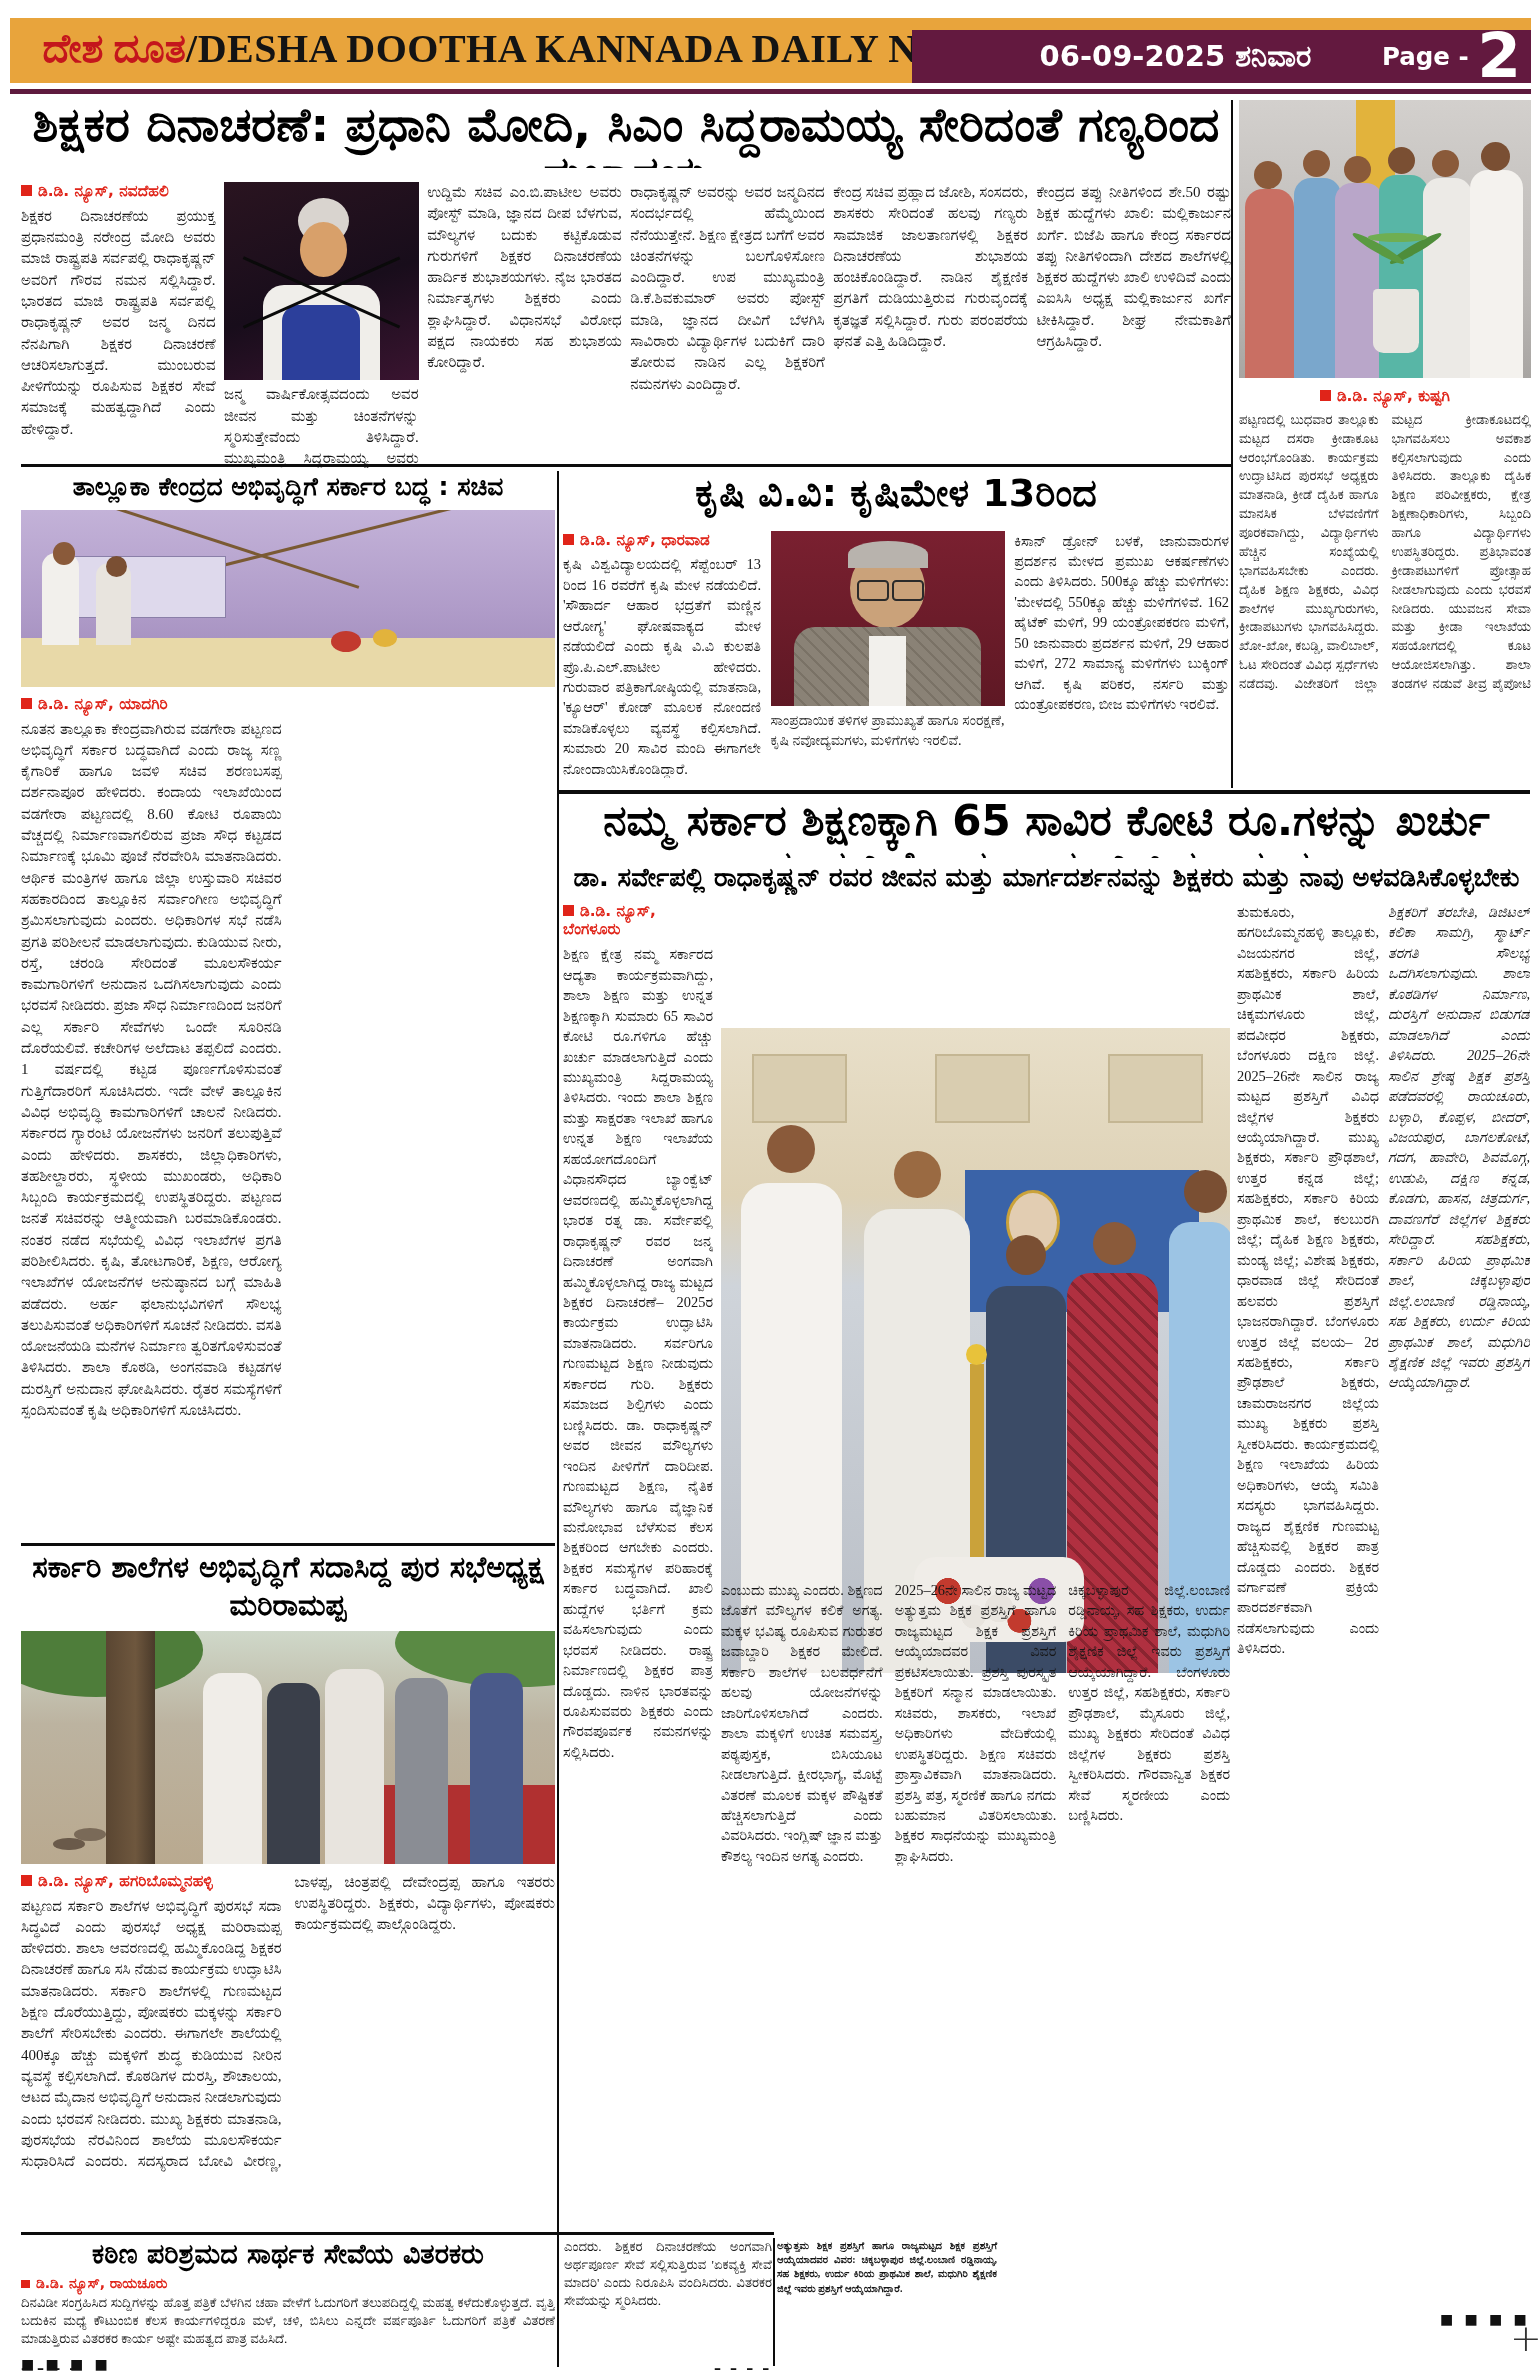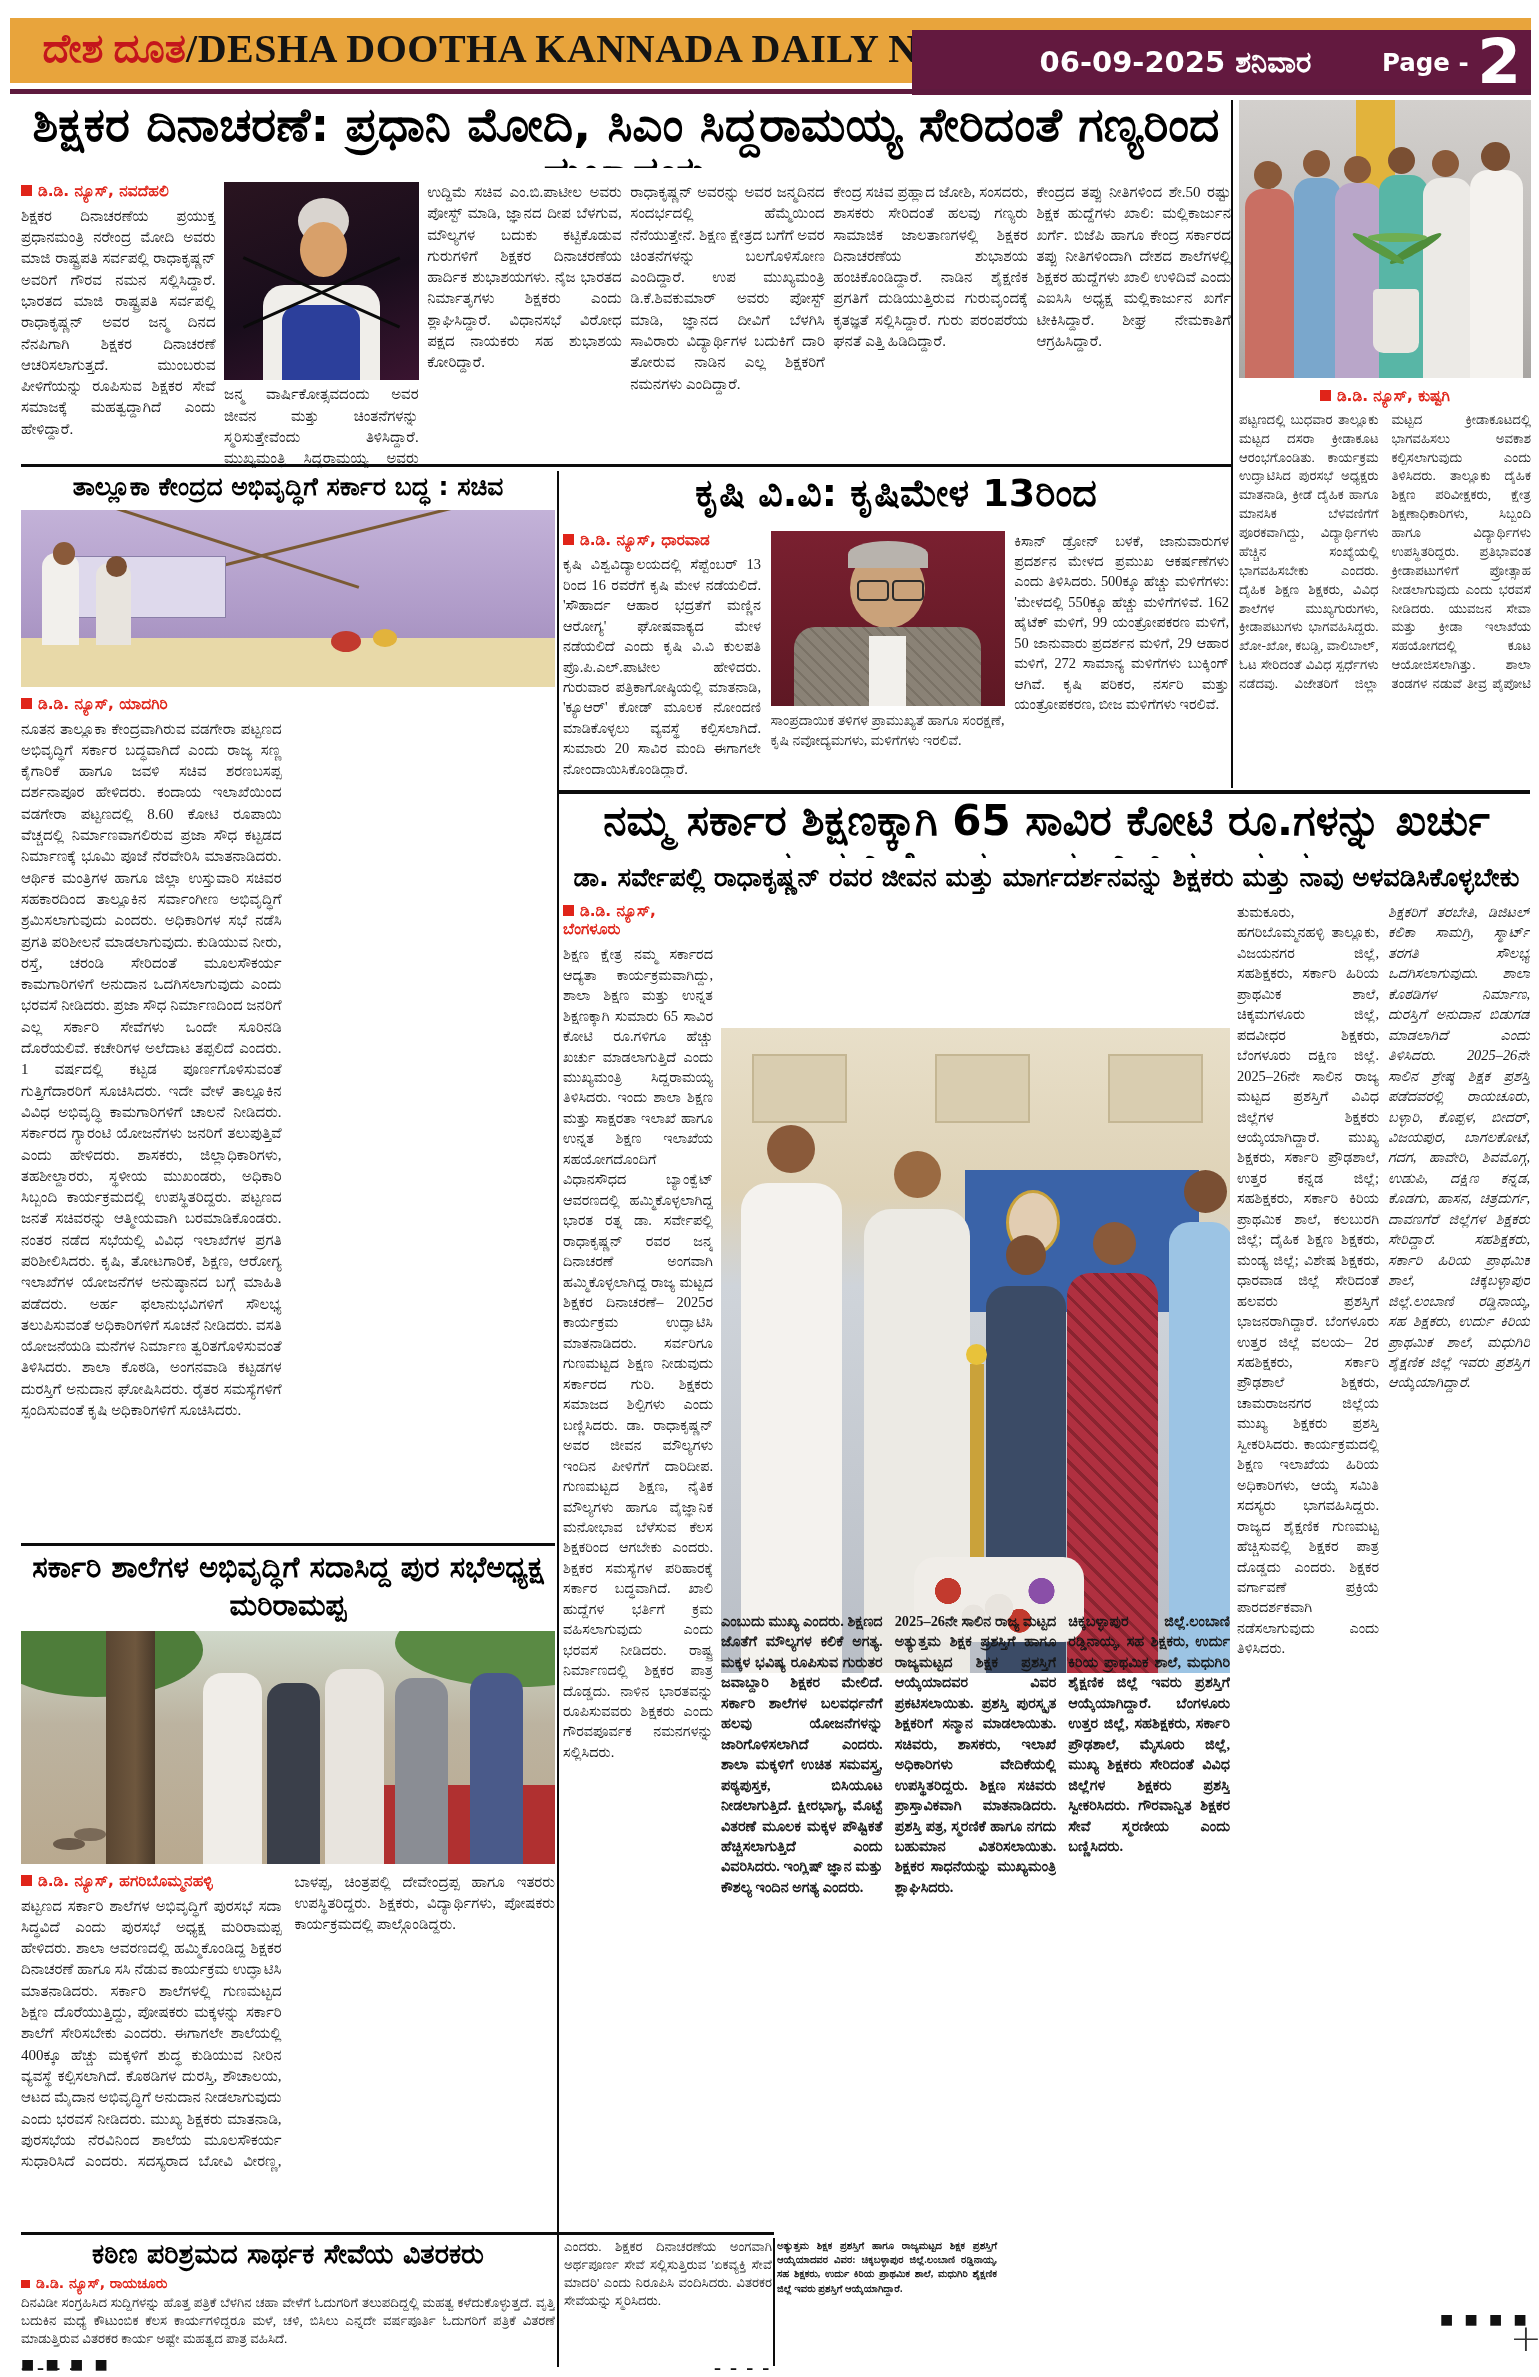--- a/index.html
+++ b/index.html
@@ -27,21 +27,21 @@
 </style>
 </head>
 <body>
 
 <div class="page">
 
   <div class="abs band" style="left:9.6px;top:18px;width:1521px;height:65px;">
     <div class="abs" style="left:33px;top:9.6px;font-size:40px;line-height:1;white-space:nowrap;">
       <span class="masthead-kn">ದೇಶ ದೂತ</span><span class="masthead-en">/</span><span class="masthead-en">DESHA DOOTHA KANNADA DAILY NWES</span>
     </div>
-    <div class="abs datebox" style="left:902px;top:11.7px;width:619px;height:65px;">
+    <div class="abs datebox" style="left:902px;top:11.7px;width:619px;height:53px;">
       <span style="margin-left:128px;font-size:29px;font-weight:bold;">06-09-2025 ಶನಿವಾರ</span>
       <span style="margin-left:auto;font-size:24.5px;font-weight:bold;">Page -</span>
       <span style="font-size:63px;font-weight:bold;line-height:0.8;margin:0 9.6px 0 8.5px;">2</span>
     </div>
   </div>
   <div class="abs rule-maroon" style="left:9.6px;top:89px;width:1521px;height:4.8px;"></div>
 
   <div class="abs" style="left:21px;top:100px;width:1210px;">
     <div class="headline" style="font-size:47px;line-height:1.05;height:68px;">ಶಿಕ್ಷಕರ ದಿನಾಚರಣೆ: ಪ್ರಧಾನಿ ಮೋದಿ, ಸಿಎಂ ಸಿದ್ದರಾಮಯ್ಯ ಸೇರಿದಂತೆ ಗಣ್ಯರಿಂದ ಶುಭಾಶಯ</div>
     <div class="flexrow" style="margin-top:14px;gap:8.5px;height:291px;">
@@ -171,21 +171,21 @@
       <div class="abs" style="left:52%;top:40%;width:80px;height:60%;background:#3b4b66;border-radius:21px 21px 0 0;"></div>
       <div class="abs circle" style="left:56%;top:32%;width:40px;height:40px;background:#7a4f33;"></div>
       <div class="abs" style="left:68%;top:38%;width:91px;height:62%;background:repeating-linear-gradient(45deg,#b03040 0 8.5px,#8a2430 8.5px 11.7px);border-radius:23.4px 23.4px 0 0;"></div>
       <div class="abs circle" style="left:73%;top:30%;width:43px;height:43px;background:#8a5a3a;"></div>
       <div class="abs" style="left:88%;top:30%;width:64px;height:70%;background:#9cc4e4;border-radius:21px 21px 0 0;"></div>
       <div class="abs circle" style="left:91%;top:22%;width:43px;height:43px;background:#7a4f33;"></div>
       <div class="abs" style="left:49%;top:52%;width:14px;height:38%;background:#caa23a;"></div>
       <div class="abs circle" style="left:48.2%;top:49%;width:21px;height:21px;background:#e8c23a;"></div>
       <div class="abs" style="left:38%;top:82%;width:170px;height:85px;background:radial-gradient(circle at 20% 40%,#c23a2e 0 12.8px,transparent 13.3px),radial-gradient(circle at 50% 60%,#e8e4de 0 14px,transparent 14.4px),radial-gradient(circle at 75% 40%,#8a4fa8 0 12.8px,transparent 13.3px),radial-gradient(circle at 35% 70%,#e8e4de 0 11.7px,transparent 12.2px),radial-gradient(circle at 62% 75%,#c23a2e 0 11.7px,transparent 12.2px),#f0ede8;border-radius:21px;"></div>
     </div>
-    <div class="abs flexrow" style="left:158px;top:813px;width:509px;height:653px;gap:12px;font-weight:bold;">
+    <div class="abs flexrow" style="left:158px;top:782px;width:509px;height:653px;gap:12px;">
       <div style="flex:1;overflow:hidden;">
           <div class="kn-body" style="height:653px;font-size:14.4px;">ಎಂಬುದು ಮುಖ್ಯ ಎಂದರು. ಶಿಕ್ಷಣದ ಜೊತೆಗೆ ಮೌಲ್ಯಗಳ ಕಲಿಕೆ ಅಗತ್ಯ. ಮಕ್ಕಳ ಭವಿಷ್ಯ ರೂಪಿಸುವ ಗುರುತರ ಜವಾಬ್ದಾರಿ ಶಿಕ್ಷಕರ ಮೇಲಿದೆ. ಸರ್ಕಾರಿ ಶಾಲೆಗಳ ಬಲವರ್ಧನೆಗೆ ಹಲವು ಯೋಜನೆಗಳನ್ನು ಜಾರಿಗೊಳಿಸಲಾಗಿದೆ ಎಂದರು. ಶಾಲಾ ಮಕ್ಕಳಿಗೆ ಉಚಿತ ಸಮವಸ್ತ್ರ, ಪಠ್ಯಪುಸ್ತಕ, ಬಿಸಿಯೂಟ ನೀಡಲಾಗುತ್ತಿದೆ. ಕ್ಷೀರಭಾಗ್ಯ, ಮೊಟ್ಟೆ ವಿತರಣೆ ಮೂಲಕ ಮಕ್ಕಳ ಪೌಷ್ಟಿಕತೆ ಹೆಚ್ಚಿಸಲಾಗುತ್ತಿದೆ ಎಂದು ವಿವರಿಸಿದರು. ಇಂಗ್ಲಿಷ್ ಜ್ಞಾನ ಮತ್ತು ಕೌಶಲ್ಯ ಇಂದಿನ ಅಗತ್ಯ ಎಂದರು.</div>
         </div>
       <div style="flex:1;overflow:hidden;">
           <div class="kn-body" style="height:653px;font-size:14.4px;">2025–26ನೇ ಸಾಲಿನ ರಾಜ್ಯ ಮಟ್ಟದ ಅತ್ಯುತ್ತಮ ಶಿಕ್ಷಕ ಪ್ರಶಸ್ತಿಗೆ ಹಾಗೂ ರಾಜ್ಯಮಟ್ಟದ ಶಿಕ್ಷಕ ಪ್ರಶಸ್ತಿಗೆ ಆಯ್ಕೆಯಾದವರ ವಿವರ ಪ್ರಕಟಿಸಲಾಯಿತು. ಪ್ರಶಸ್ತಿ ಪುರಸ್ಕೃತ ಶಿಕ್ಷಕರಿಗೆ ಸನ್ಮಾನ ಮಾಡಲಾಯಿತು. ಸಚಿವರು, ಶಾಸಕರು, ಇಲಾಖೆ ಅಧಿಕಾರಿಗಳು ವೇದಿಕೆಯಲ್ಲಿ ಉಪಸ್ಥಿತರಿದ್ದರು. ಶಿಕ್ಷಣ ಸಚಿವರು ಪ್ರಾಸ್ತಾವಿಕವಾಗಿ ಮಾತನಾಡಿದರು. ಪ್ರಶಸ್ತಿ ಪತ್ರ, ಸ್ಮರಣಿಕೆ ಹಾಗೂ ನಗದು ಬಹುಮಾನ ವಿತರಿಸಲಾಯಿತು. ಶಿಕ್ಷಕರ ಸಾಧನೆಯನ್ನು ಮುಖ್ಯಮಂತ್ರಿ ಶ್ಲಾಘಿಸಿದರು.</div>
         </div>
       <div style="flex:1;overflow:hidden;">
           <div class="kn-body" style="height:653px;font-size:14.4px;">ಚಿಕ್ಕಬಳ್ಳಾಪುರ ಜಿಲ್ಲೆ.ಲಂಬಾಣಿ ರಡ್ಡಿನಾಯ್ಕ, ಸಹ ಶಿಕ್ಷಕರು, ಉರ್ದು ಕಿರಿಯ ಪ್ರಾಥಮಿಕ ಶಾಲೆ, ಮಧುಗಿರಿ ಶೈಕ್ಷಣಿಕ ಜಿಲ್ಲೆ ಇವರು ಪ್ರಶಸ್ತಿಗೆ ಆಯ್ಕೆಯಾಗಿದ್ದಾರೆ. ಬೆಂಗಳೂರು ಉತ್ತರ ಜಿಲ್ಲೆ, ಸಹಶಿಕ್ಷಕರು, ಸರ್ಕಾರಿ ಪ್ರೌಢಶಾಲೆ, ಮೈಸೂರು ಜಿಲ್ಲೆ, ಮುಖ್ಯ ಶಿಕ್ಷಕರು ಸೇರಿದಂತೆ ವಿವಿಧ ಜಿಲ್ಲೆಗಳ ಶಿಕ್ಷಕರು ಪ್ರಶಸ್ತಿ ಸ್ವೀಕರಿಸಿದರು. ಗೌರವಾನ್ವಿತ ಶಿಕ್ಷಕರ ಸೇವೆ ಸ್ಮರಣೀಯ ಎಂದು ಬಣ್ಣಿಸಿದರು.</div>
         </div>
     </div>

